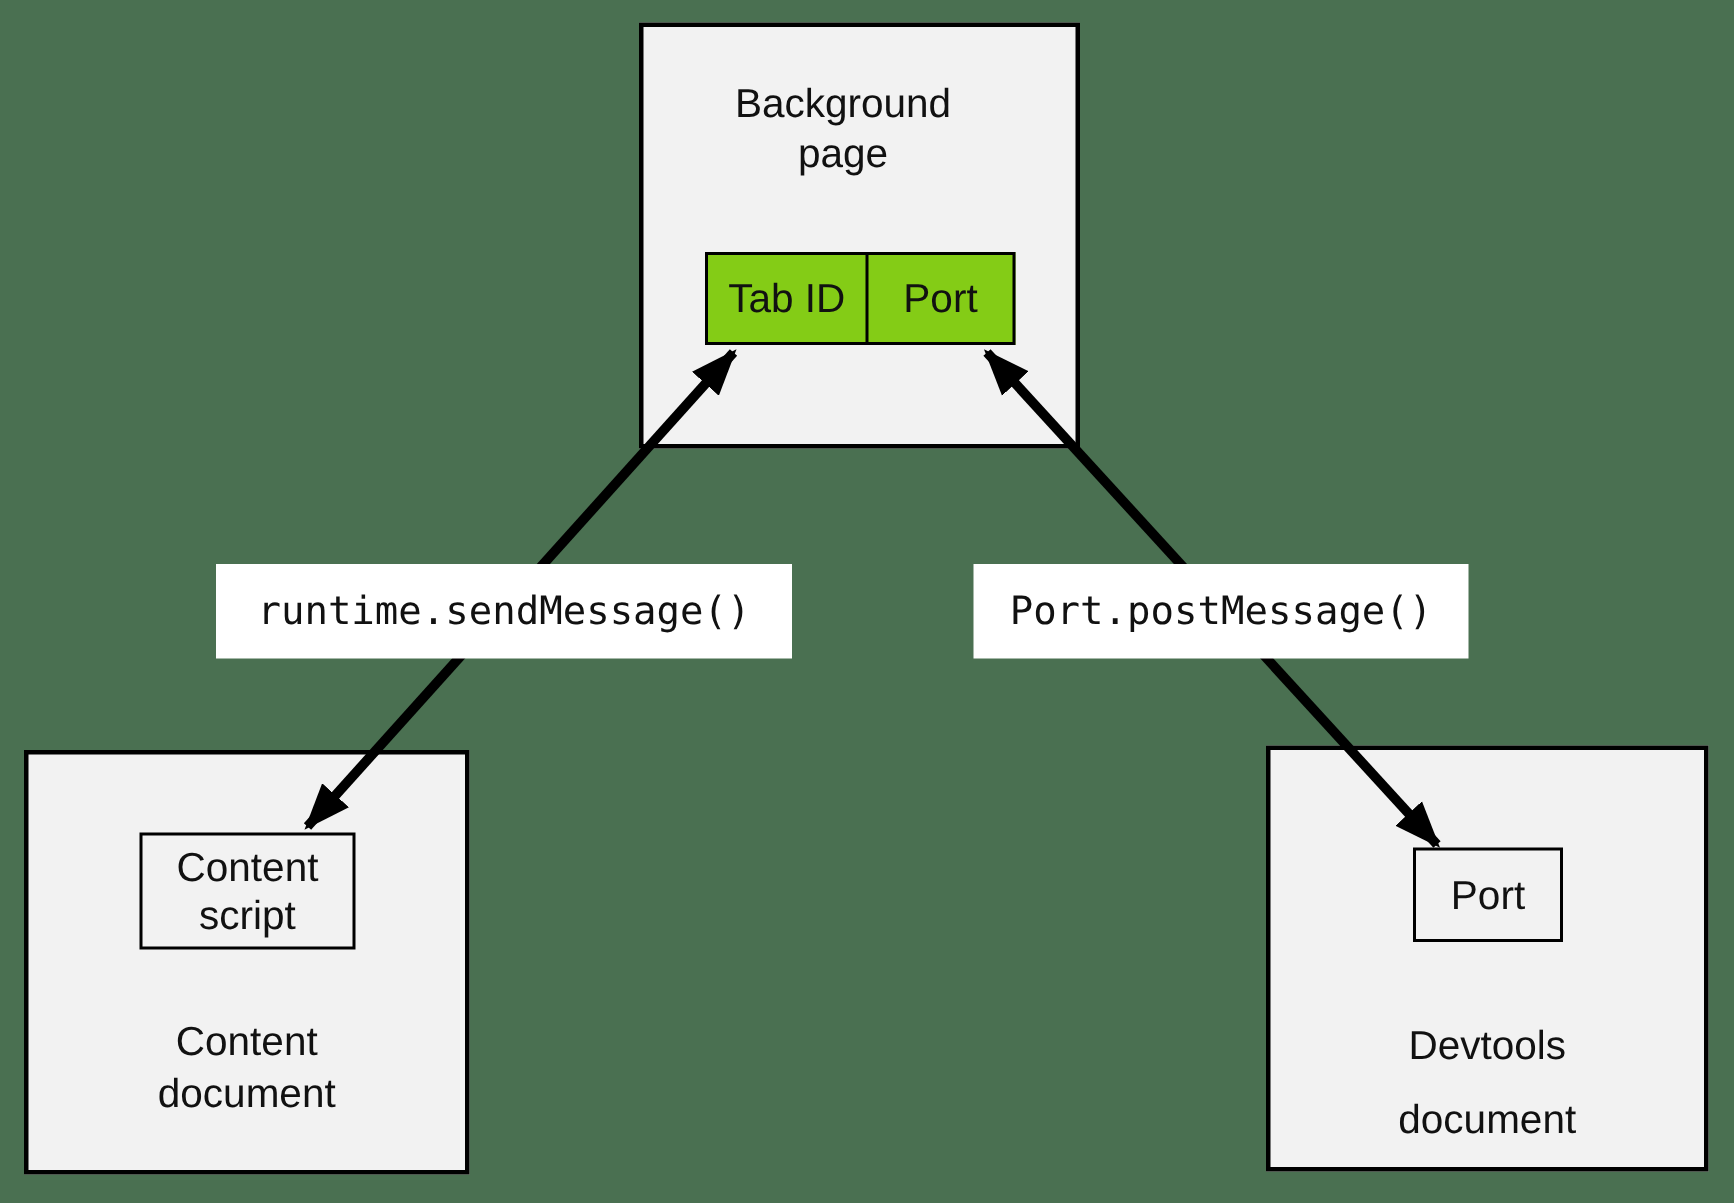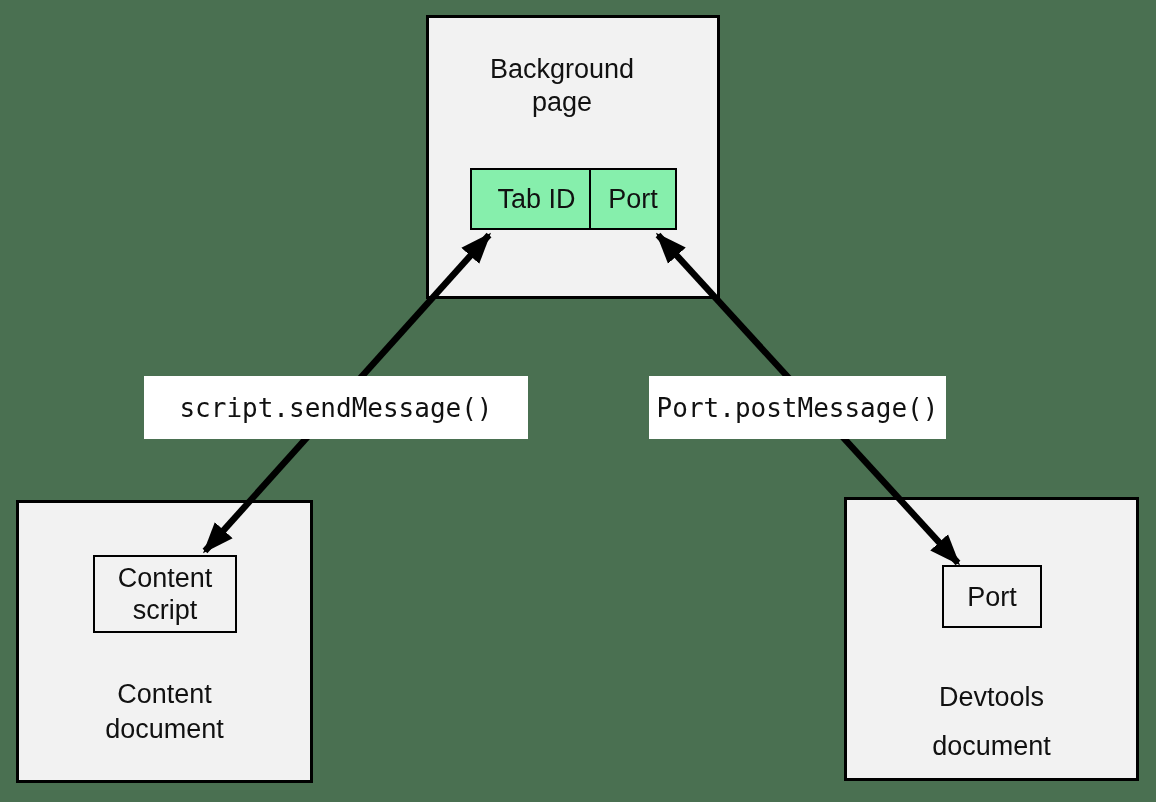--- a/index.html
+++ b/index.html
@@ -34,24 +34,23 @@
     text-align: center;
     font-size: 27px;
     line-height: 32px;
     white-space: pre-line;
     z-index: 2;
   }
 
   
   .record {
     border: 2px solid #000000;
-    background: #86efac;
+    background: #84cc16;
     display: flex;
     z-index: 2;
-    padding-left: 12px;
   }
   .record .cell {
     display: flex;
     align-items: center;
     justify-content: center;
     font-size: 27px;
   }
   .record .cell + .cell { border-left: 2px solid #000000; }
 
   .box-title {
@@ -108,14 +107,14 @@
 <svg id="arrows" width="1156" height="802" viewBox="0 0 1156 802">
   <defs>
     <marker id="ah" markerUnits="userSpaceOnUse" markerWidth="34" markerHeight="26" refX="28" refY="13" orient="auto-start-reverse">
       <path d="M0,1 L31,13 L0,25 Z" fill="#000000"></path>
     </marker>
   </defs>
   <line x1="205" y1="551" x2="489" y2="235" stroke="#000000" stroke-width="6.5" marker-start="url(#ah)" marker-end="url(#ah)"></line>
   <line x1="958" y1="563" x2="658" y2="235" stroke="#000000" stroke-width="6.5" marker-start="url(#ah)" marker-end="url(#ah)"></line>
 </svg>
 
-<div class="abs edge-label" style="left:144px; top:376px; width:384px; height:63px;">script.sendMessage()</div>
-<div class="abs edge-label" style="left:649px; top:376px; width:297px; height:63px;">Port.postMessage()</div>
+<div class="abs edge-label" style="left:144px; top:376px; width:384px; height:63px;">runtime.sendMessage()</div>
+<div class="abs edge-label" style="left:649px; top:376px; width:330px; height:63px;">Port.postMessage()</div>
 
 </body></html>

